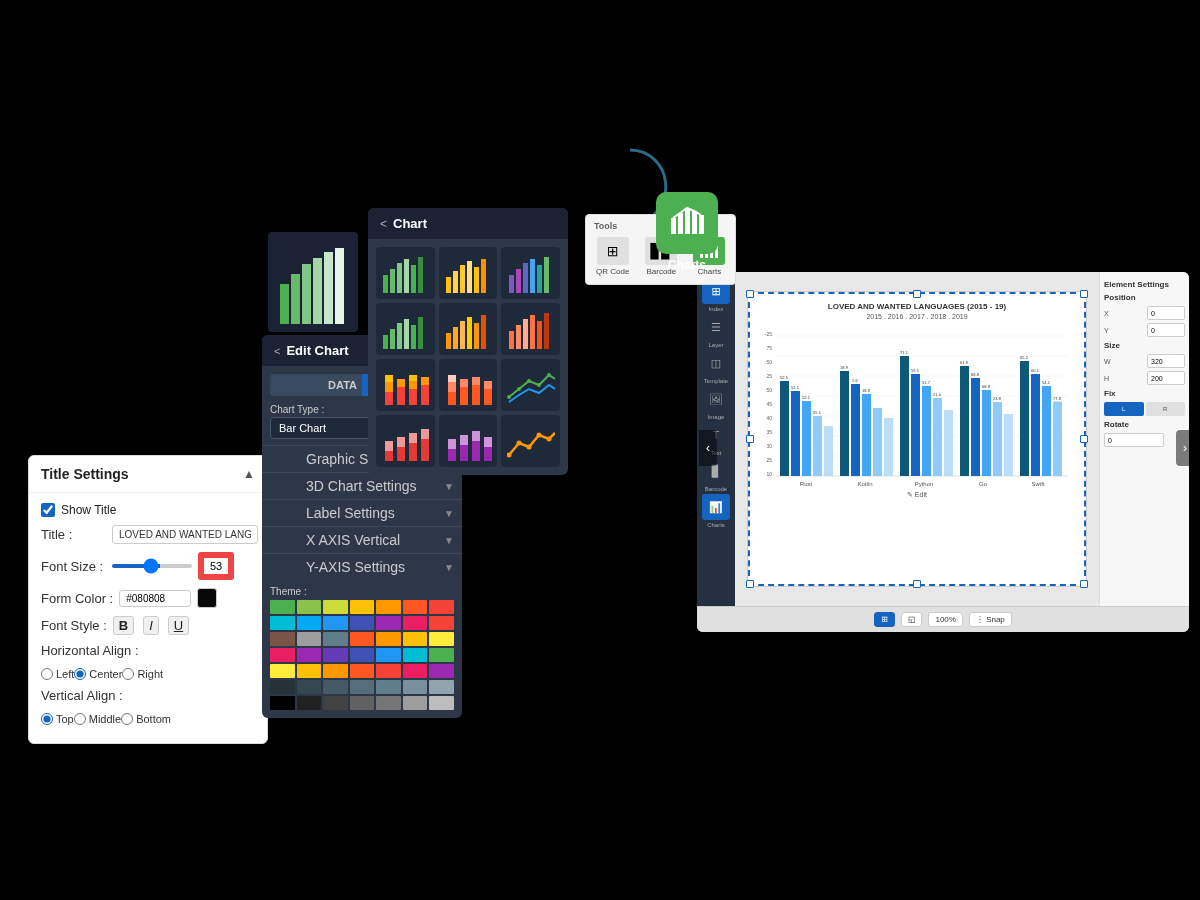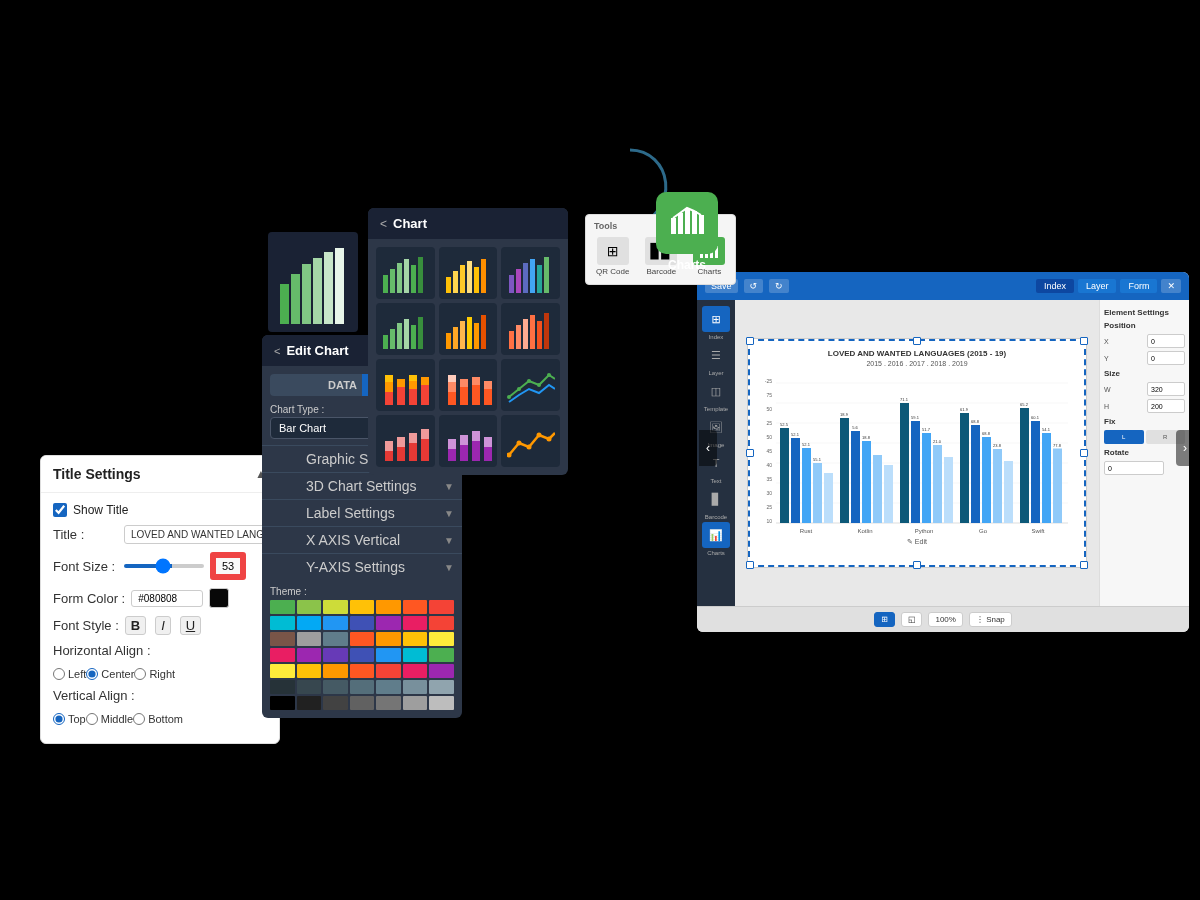--- a/index.html
+++ b/index.html
@@ -236,21 +236,21 @@
     .theme-swatch {
       height: 14px;
       border-radius: 1px;
       cursor: pointer;
     }
 
     
     .title-settings-panel {
       position: absolute;
       top: 455px;
-      left: 40px;
+      left: 28px;
       width: 240px;
       background: #fff;
       border: 1px solid #ddd;
       border-radius: 6px;
       z-index: 5;
       box-shadow: 0 2px 8px rgba(0,0,0,0.3);
       overflow: hidden;
     }
     .ts-header {
       background: #fff;
@@ -408,21 +408,21 @@
       position: relative;
       display: flex;
       align-items: center;
       justify-content: center;
     }
     .chart-container {
       background: #fff;
       border: 1px solid #ccc;
       border-radius: 3px;
       width: 340px;
-      height: 230px;
+      height: 296px;
       position: relative;
       padding: 10px;
     }
     .chart-title-text {
       text-align: center;
       font-size: 8px;
       font-weight: bold;
       color: #333;
       margin-bottom: 2px;
     }
@@ -909,33 +909,20 @@
         <label class="ts-radio-item">
             <input type="radio" class="ts-radio" name="valign" style=""> 
             <span>Bottom</span>
           </label>
       </div>
     </div>
   </div>
 </div>
 
 <div class="editor-window">
-  <div class="editor-topbar">
-    <div class="editor-topbar-left">
-      <button class="editor-topbar-btn">Save</button>
-      <button class="editor-topbar-btn">↺</button>
-      <button class="editor-topbar-btn">↻</button>
-    </div>
-    <div class="editor-topbar-right">
-      <div class="editor-tab active">Index</div>
-      <div class="editor-tab">Layer</div>
-      <div class="editor-tab">Form</div>
-      <button class="editor-topbar-btn">✕</button>
-    </div>
-  </div>
   <div class="editor-main">
 
     <div class="editor-left-panel-icons" style="width:38px; background:#253040; display:flex; flex-direction:column; align-items:center; padding-top:6px; gap:2px;">
       <div class="eli active">⊞</div>
       <div style="font-size:6px;color:#aaa;">Index</div>
       <div class="eli">☰</div>
       <div style="font-size:6px;color:#aaa;">Layer</div>
       <div class="eli">◫</div>
       <div style="font-size:6px;color:#aaa;">Template</div>
       <div class="eli">🖼</div>

